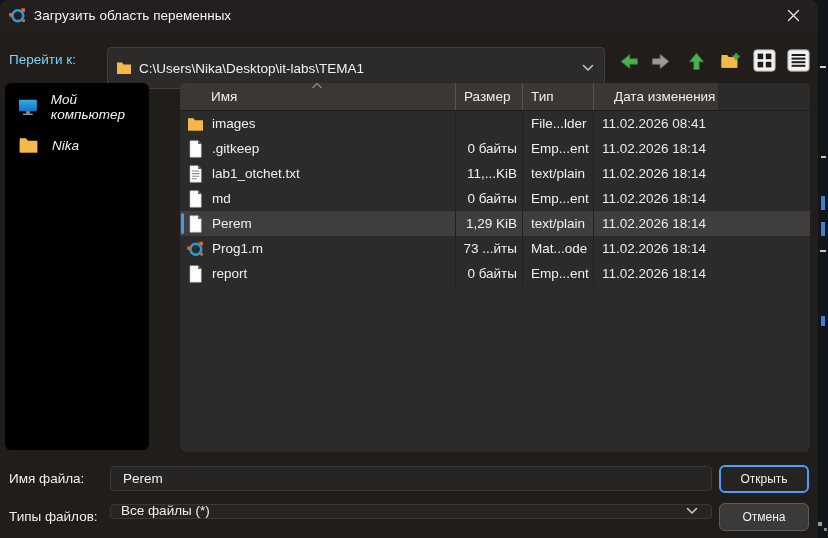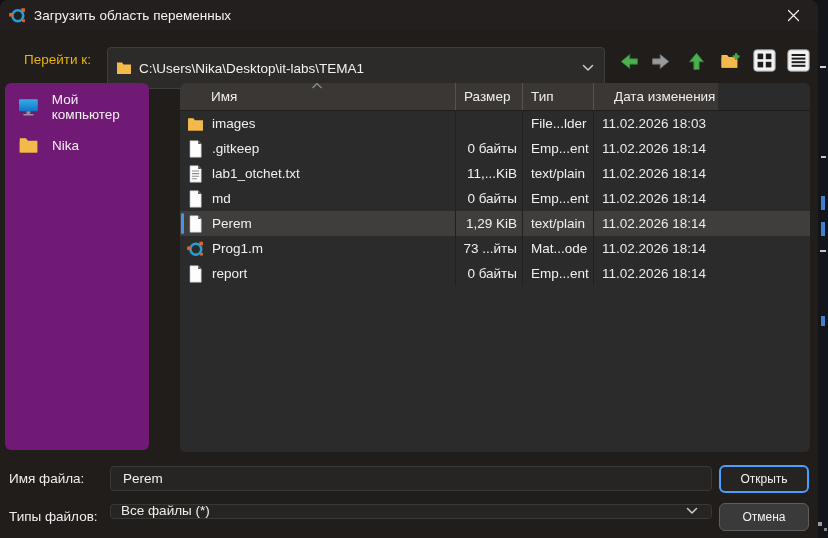--- a/index.html
+++ b/index.html
@@ -9,32 +9,32 @@
   .dialog { position:absolute; left:0; top:0; width:818px; height:538px; background:#201d1b; border-radius:8px 8px 0 0; overflow:hidden; }
 
   
   .titlebar { position:absolute; left:0; top:0; width:818px; height:30px; background:#231f1e; display:flex; align-items:center; }
   .titlebar .app-ic { width:17px; height:17px; margin-left:9px; }
   .titlebar .title { margin-left:8px; font-size:13.5px; color:#f5f3f1; }
   .close-btn { position:absolute; right:4px; top:0; width:42px; height:30px; display:flex; align-items:center; justify-content:center; }
   .close-btn svg { width:13px; height:13px; }
 
   
-  .tb-label { position:absolute; left:24px; top:52px; font-size:13.5px; color:#eab308; }
+  .tb-label { position:absolute; left:9px; top:52px; font-size:13.5px; color:#7dd3fc; }
   .path-combo { position:absolute; left:107px; top:47px; width:498px; height:42px; background:#2d2b29; border:1px solid #403d3b; border-radius:4px; display:flex; align-items:center; }
   .path-combo .ic { width:16px; height:16px; margin-left:8px; flex:0 0 auto; }
   .path-combo .path-text { margin-left:7px; font-size:13.5px; color:#f3f1ef; white-space:nowrap; overflow:hidden; flex:1; }
   .path-combo .chev { width:14px; height:14px; margin-right:9px; flex:0 0 auto; }
   .nav-btn { position:absolute; top:49px; width:24px; height:24px; display:flex; align-items:center; justify-content:center; }
   .nav-btn svg { width:19px; height:19px; }
   .view-btn { position:absolute; top:48px; width:24px; height:24px; display:flex; align-items:center; justify-content:center; }
   .view-btn svg { width:23px; height:23px; }
 
   
-  .sidebar { position:absolute; left:5px; top:83px; width:144px; height:367px; background:#701a75; border-radius:6px; }
+  .sidebar { position:absolute; left:5px; top:83px; width:144px; height:367px; background:#000000; border-radius:6px;font-style:italic; }
   .side-item { display:flex; align-items:center; height:32px; margin-top:6px; }
   .side-item:first-child { margin-top:8px; }
   .side-item .ic { width:21px; height:20px; margin-left:13px; }
   .side-item .lbl { margin-left:13px; font-size:13.5px; color:#f3f1ef; }
 
   
   .filepanel { position:absolute; left:180px; top:83px; width:630px; height:369px; background:#2b2b2b; border-radius:6px; overflow:hidden; }
   .fheader { display:flex; height:28px; border-bottom:1px solid #201e1d; position:relative; }
   .fheader .hc { background:#3a3734; font-size:13.5px; color:#f1efec; display:flex; align-items:center; }
   .hc.h-name { width:275px; padding-left:31px; }
@@ -237,21 +237,21 @@
 
     <div class="frow">
       <div class="fc c-name">
           <svg class="ic">
             <use href="#i-folder"></use>
           </svg>
           <span class="nm">images</span>
         </div>
       <div class="fc c-size"></div>
       <div class="fc c-type">File...lder</div>
-      <div class="fc c-date">11.02.2026 18:03</div>
+      <div class="fc c-date">11.02.2026 08:41</div>
     </div>
     <div class="frow">
       <div class="fc c-name">
           <svg class="ic">
             <use href="#i-file"></use>
           </svg>
           <span class="nm">.gitkeep</span>
         </div>
       <div class="fc c-size">0 байты</div>
       <div class="fc c-type">Emp...ent</div>

